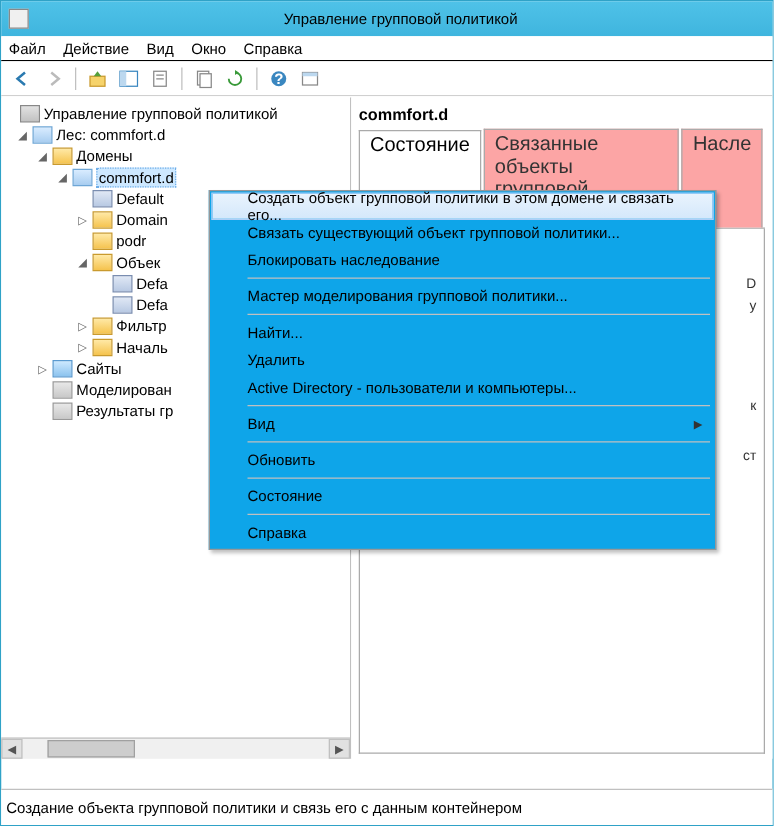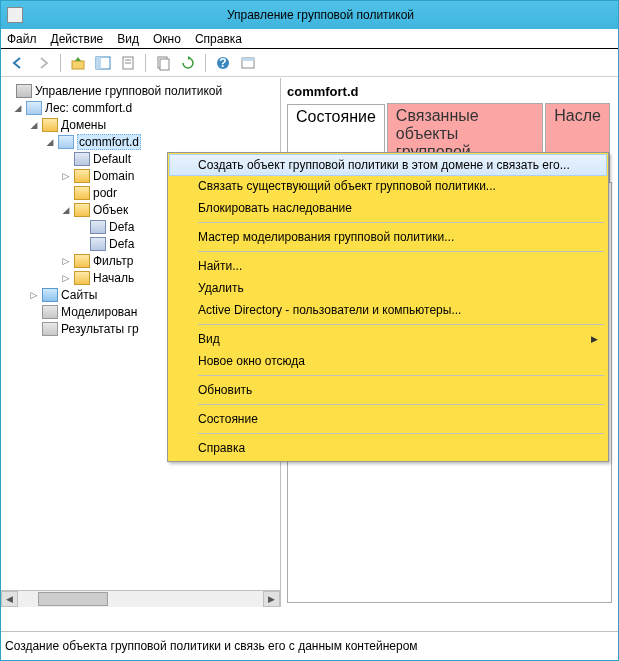--- a/index.html
+++ b/index.html
@@ -36,21 +36,21 @@
 .rp-title { font-weight: bold; font-size: 13px; padding: 2px 0 4px 0; }
 .tabs { display: flex; border-bottom: 1px solid #aaa; }
 .tab { border: 1px solid #aaa; border-bottom: none; padding: 3px 8px; margin-right: 2px; background: #fff; font-size: 16px; }
 .tab.active { background: #fff; position: relative; top: 1px; }
 .tab.inactive { background: #fca5a5; color: #333; }
 .tab-content { flex: 1; border: 1px solid #aaa; border-top: none; padding: 6px; overflow: hidden; }
 
 .statusbar { height: 20px; border-top: 1px solid #c0c0c0; display: flex; align-items: center; padding: 14px 4px; font-size: 11px; background: #fff; margin-top: 24px; }
 
 
-.context-menu { position: absolute; left: 167px; top: 152px; width: 442px; background: #fde047; border: 1px solid #979797; box-shadow: 2px 2px 3px rgba(0,0,0,.25); padding: 2px; }
+.context-menu { position: absolute; left: 167px; top: 152px; width: 406px; background: #0ea5e9; border: 1px solid #979797; box-shadow: 2px 2px 3px rgba(0,0,0,.25); padding: 2px; }
 .cm-item { height: 22px; display: flex; align-items: center; padding: 0 24px 0 28px; position: relative; }
 .cm-item.hl { background: linear-gradient(#e9f3fd,#d4e8fb); border: 1px solid #aecff7; margin: -1px; }
 .cm-sep { height: 1px; background: #c0c0c0; margin: 3px 2px 3px 28px; }
 .cm-arrow { position: absolute; right: 8px; font-size: 9px; color: #333; }
 
 
 .ic-folder { background: linear-gradient(#ffe9a6,#f5c34e); border: 1px solid #c99a2e; }
 .ic-gpo { background: linear-gradient(#e0e8f5,#b8c9e3); border: 1px solid #7a8db0; }
 .ic-forest { background: linear-gradient(#d9ecff,#a8cdf0); border: 1px solid #6ea6d6; }
 .ic-site { background: linear-gradient(#cde9ff,#8cc3ee); border: 1px solid #5a9ad0; }
@@ -255,20 +255,19 @@
   <div class="cm-item">Мастер моделирования групповой политики...</div>
   <div class="cm-sep"></div>
   <div class="cm-item">Найти...</div>
   <div class="cm-item">Удалить</div>
   <div class="cm-item">Active Directory - пользователи и компьютеры...</div>
   <div class="cm-sep"></div>
   <div class="cm-item">
       <span>Вид</span>
       <span class="cm-arrow">▶</span>
     </div>
-  <div class="cm-item">Новое окно отсюда</div>
   <div class="cm-sep"></div>
   <div class="cm-item">Обновить</div>
   <div class="cm-sep"></div>
   <div class="cm-item">Состояние</div>
   <div class="cm-sep"></div>
   <div class="cm-item">Справка</div>
 </div>
 
 </body></html>

